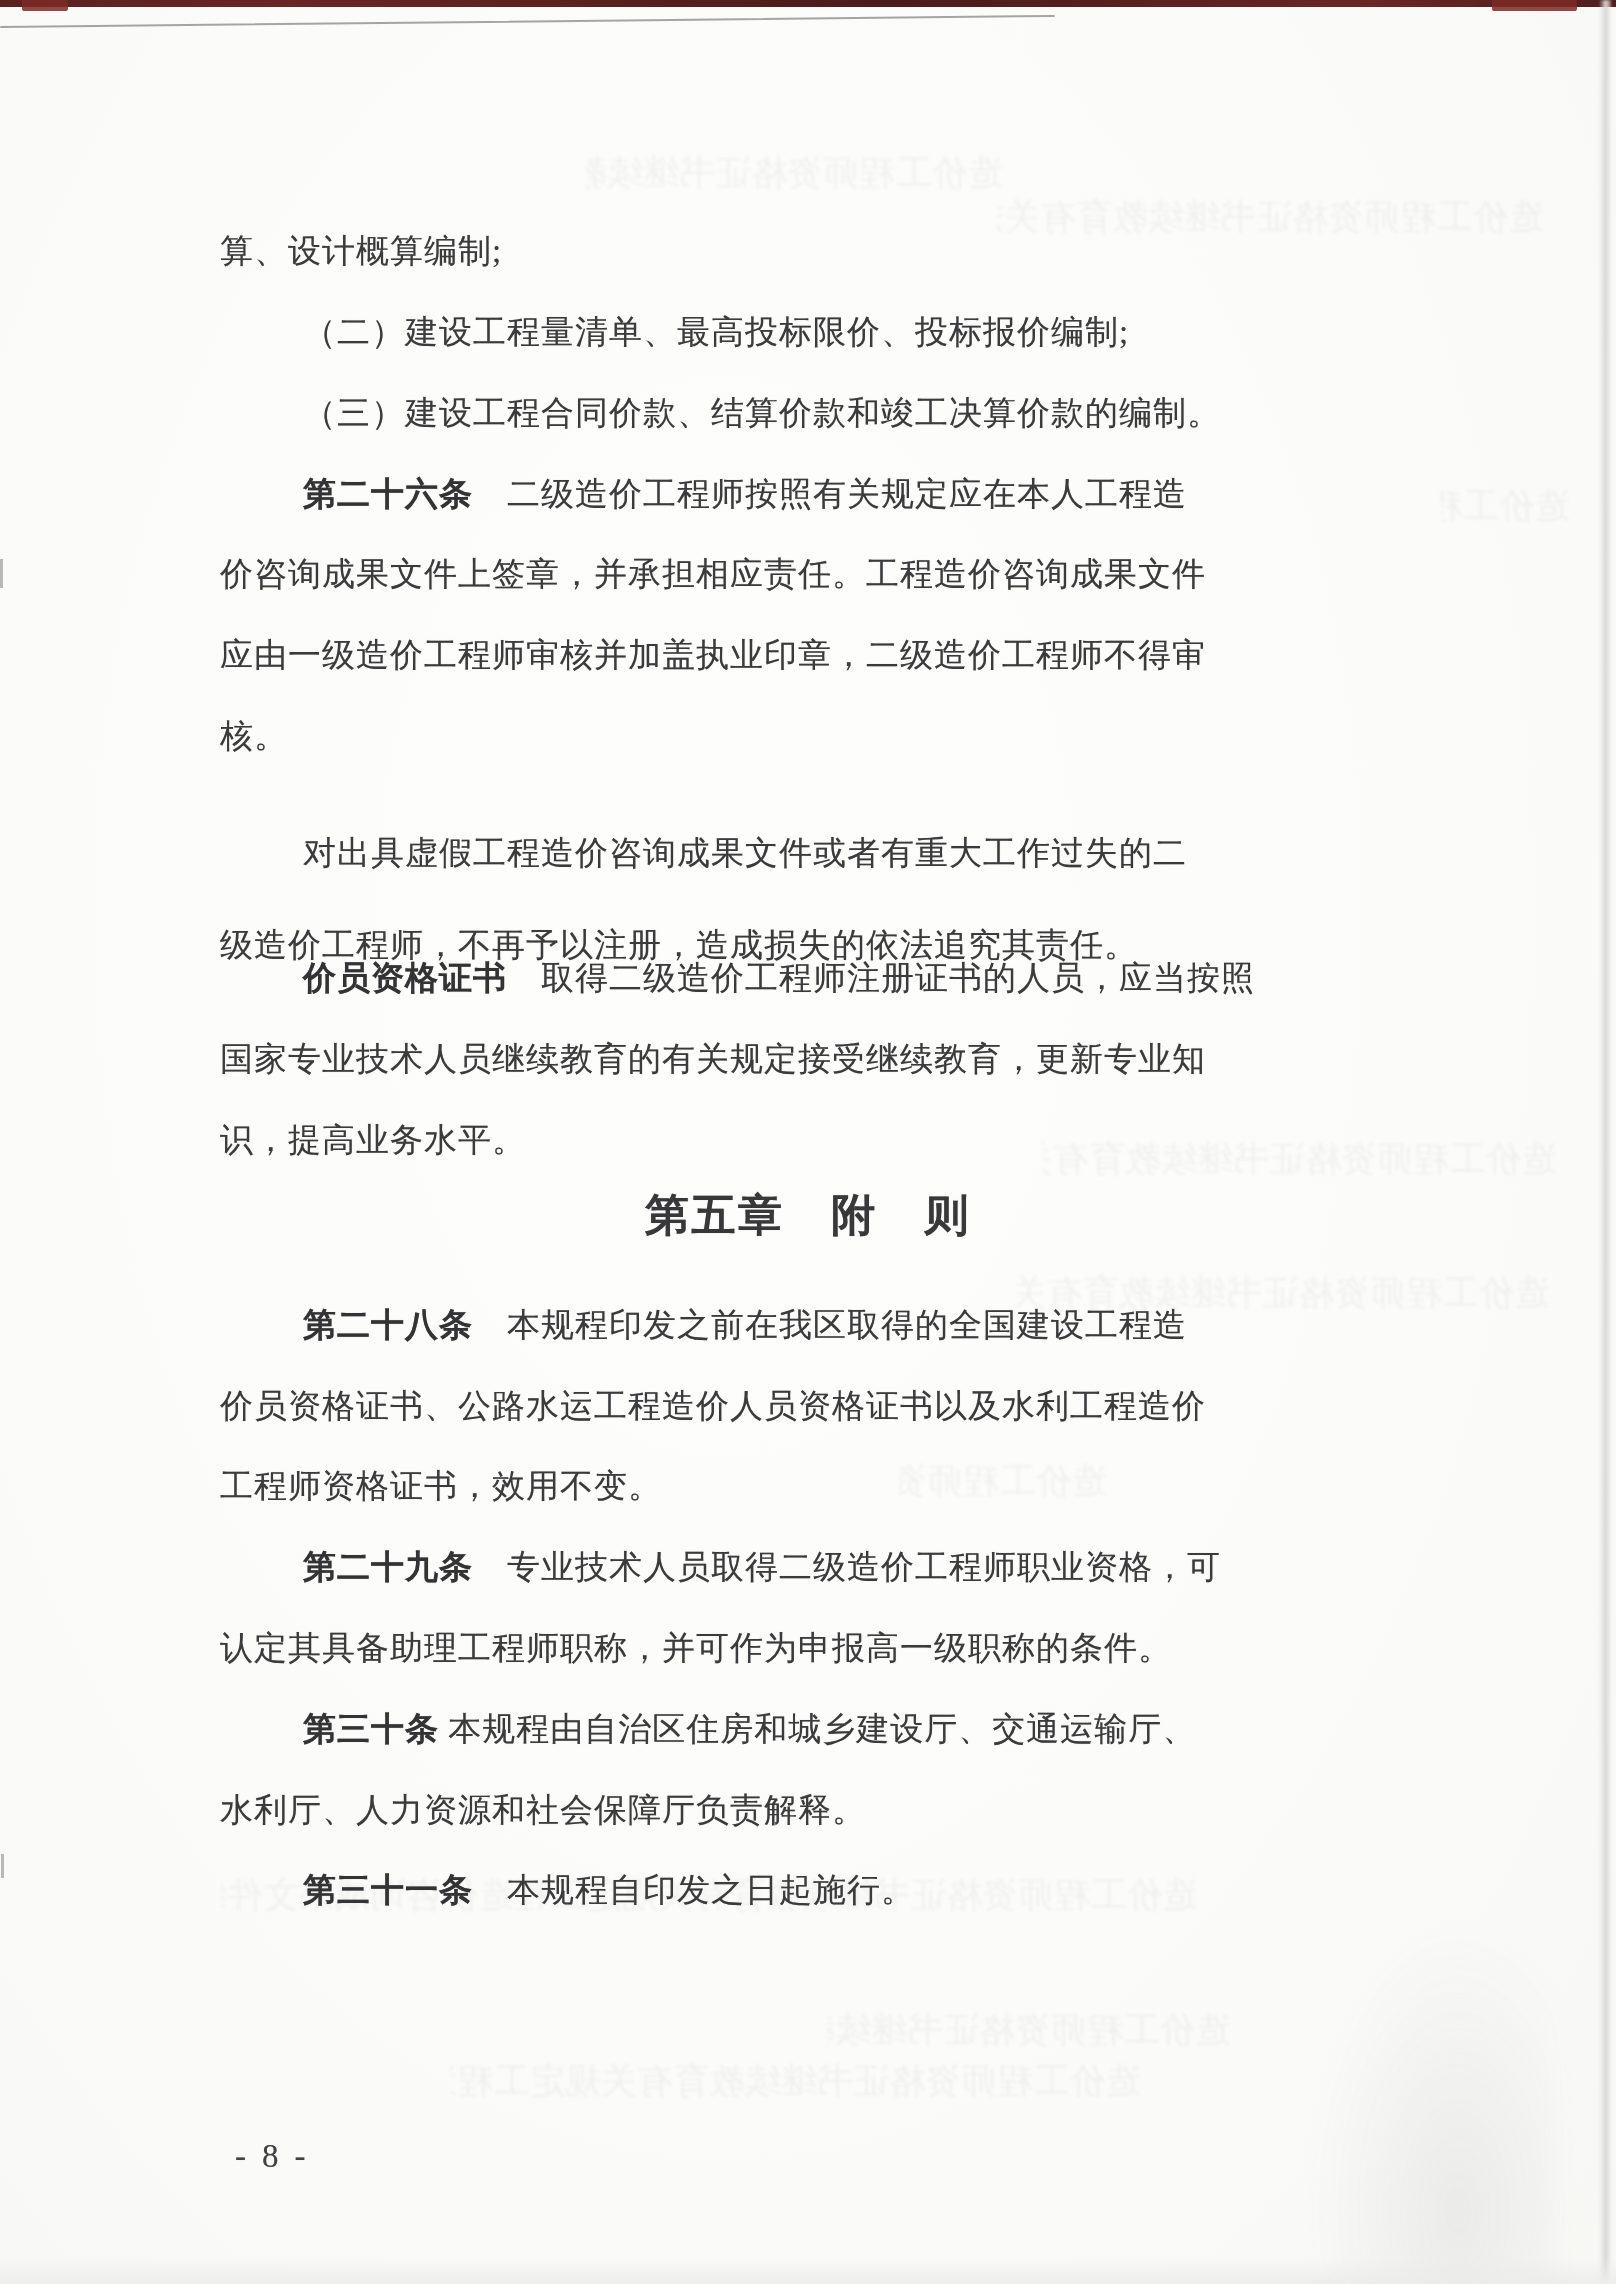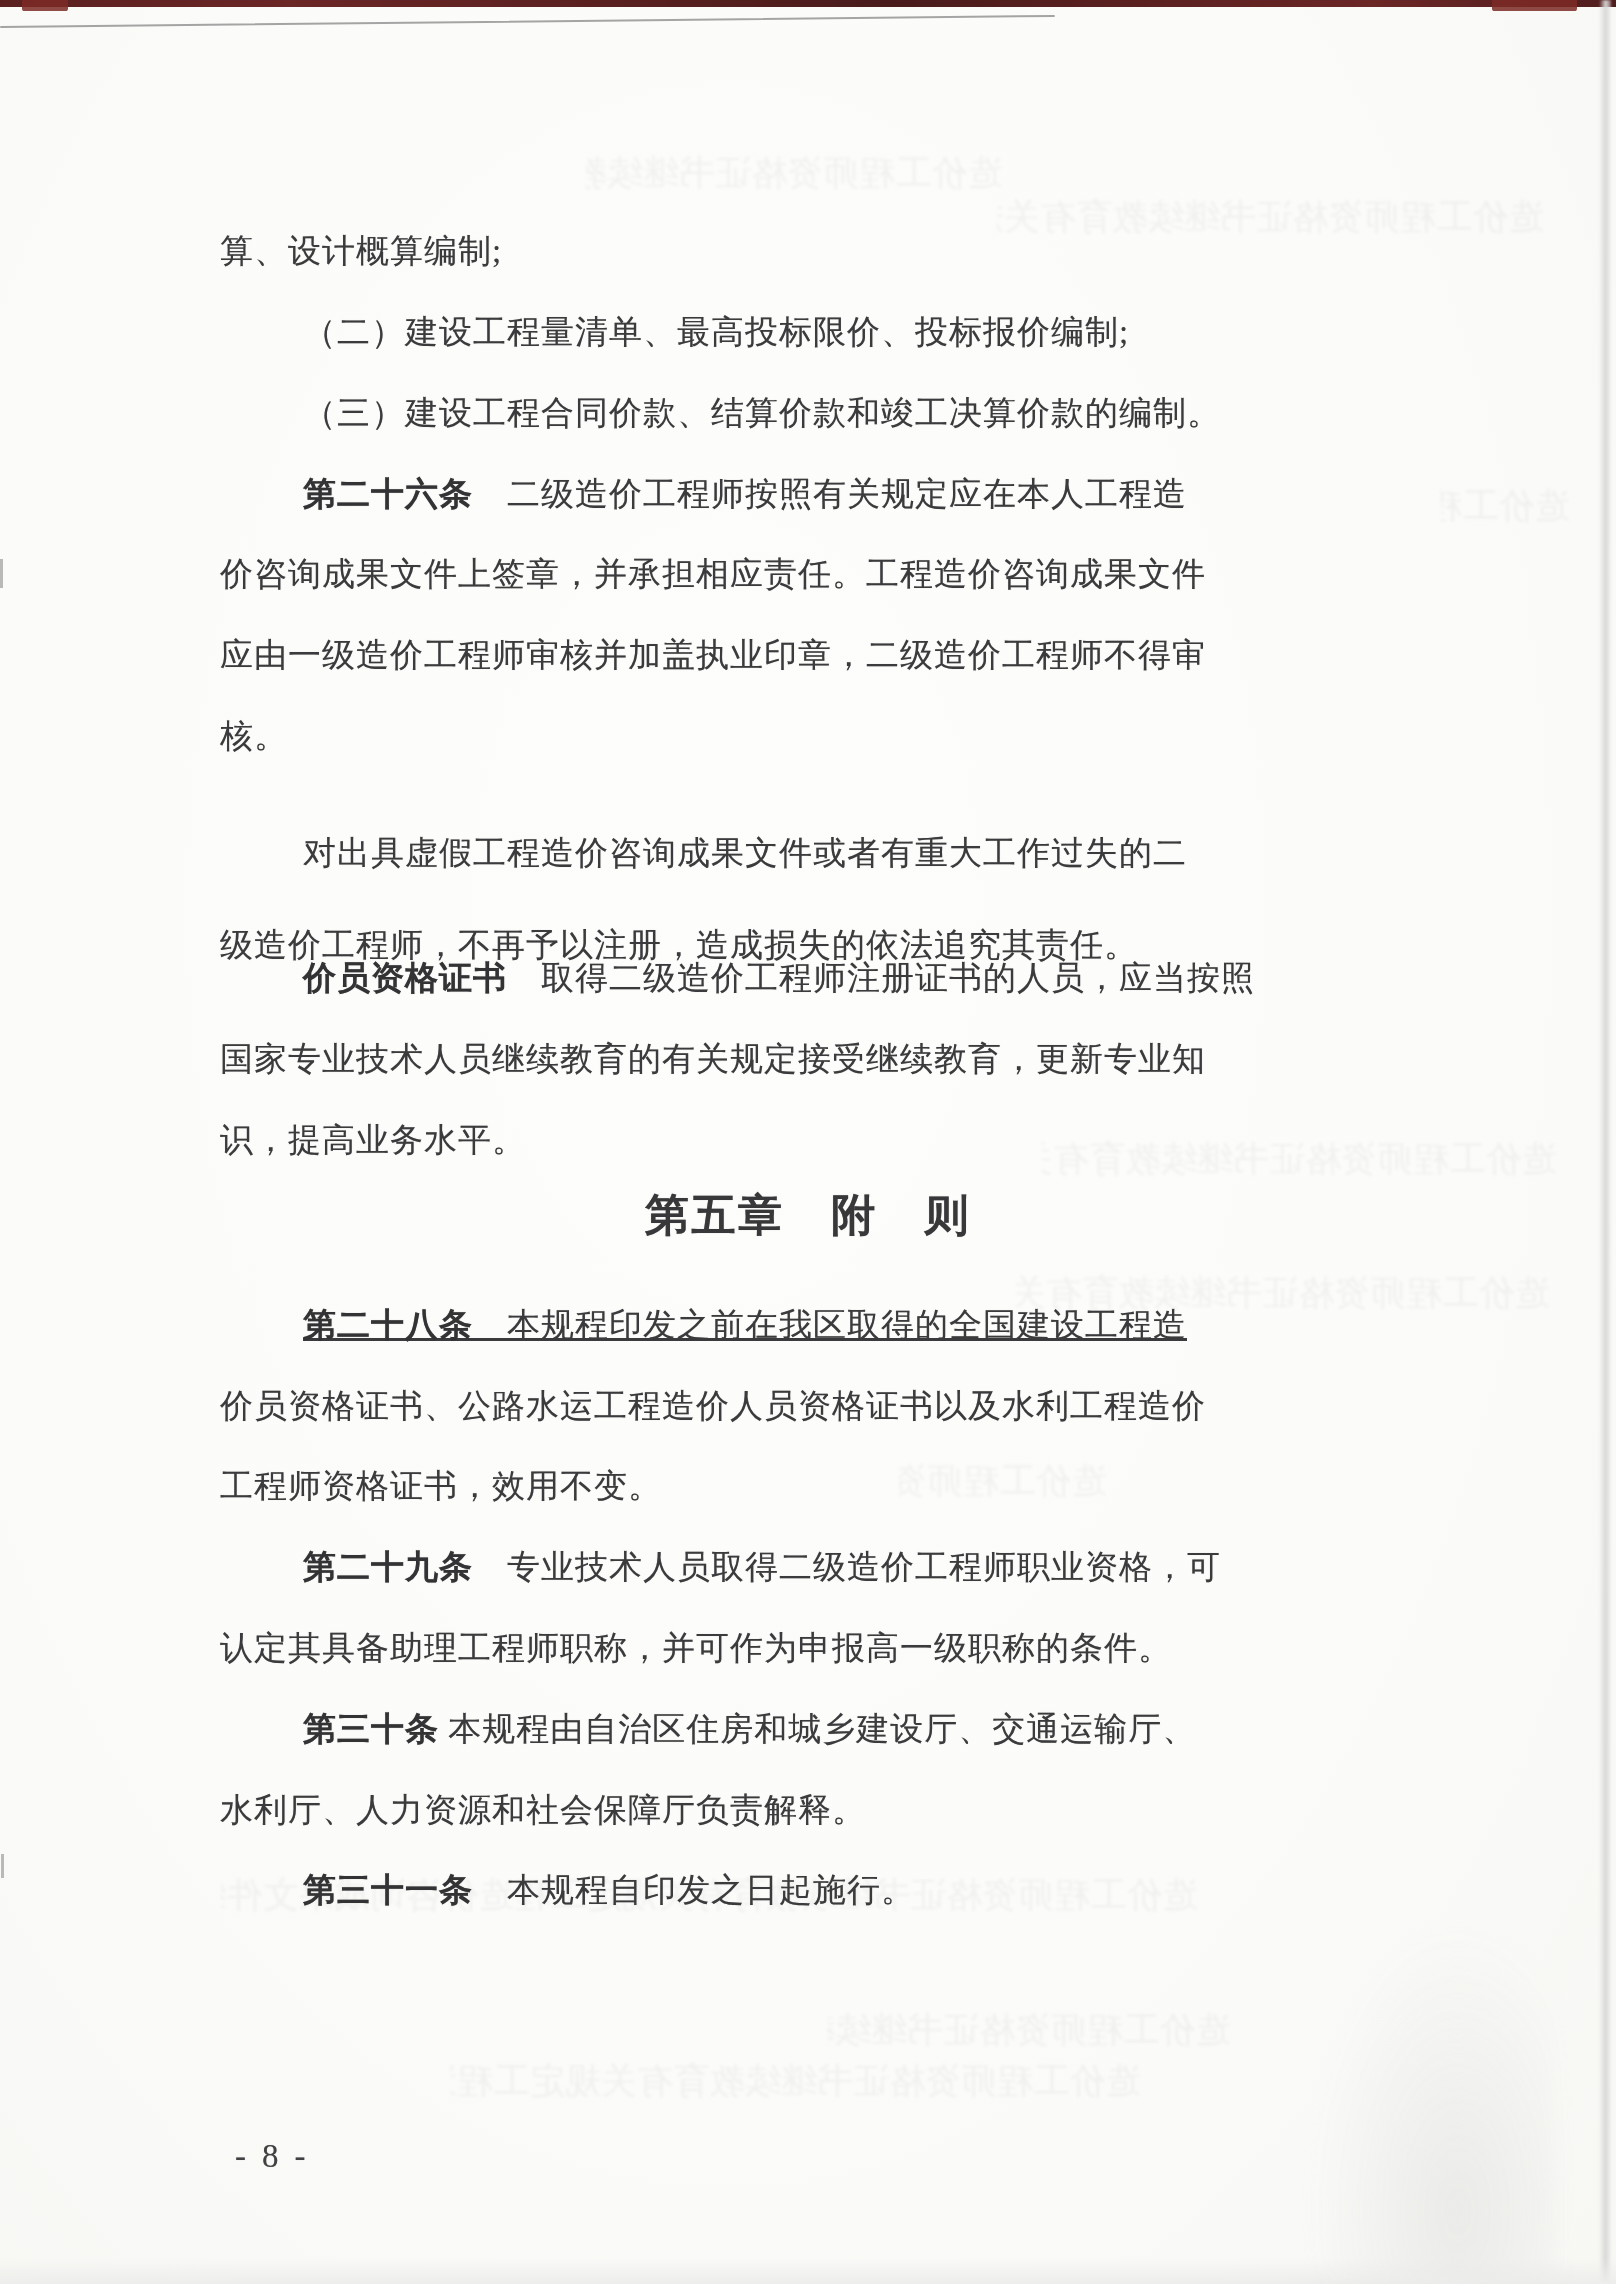--- a/index.html
+++ b/index.html
@@ -103,21 +103,21 @@
       <div class="line" style="left: 303px; top: 391px;"><span>（三）建设工程合同价款、结算价款和竣工决算价款的编制。</span></div>
       <div class="line" style="left: 303px; top: 472px;"><span class="b">第二十六条</span><span>　二级造价工程师按照有关规定应在本人工程造</span></div>
       <div class="line" style="left: 220px; top: 552px;"><span>价咨询成果文件上签章，并承担相应责任。工程造价咨询成果文件</span></div>
       <div class="line" style="left: 220px; top: 633px;"><span>应由一级造价工程师审核并加盖执业印章，二级造价工程师不得审</span></div>
       <div class="line" style="left: 220px; top: 714px;"><span>核。</span></div>
       <div class="line" style="left: 303px; top: 795px; margin-top: 36px;"><span>对出具虚假工程造价咨询成果文件或者有重大工作过失的二</span></div>
       <div class="line" style="left: 220px; top: 923px;"><span>级造价工程师，不再予以注册，造成损失的依法追究其责任。</span></div>
       <div class="line" style="left: 303px; top: 956px;"><span class="b">价员资格证书</span><span>　取得二级造价工程师注册证书的人员，应当按照</span></div>
       <div class="line" style="left: 220px; top: 1037px;"><span>国家专业技术人员继续教育的有关规定接受继续教育，更新专业知</span></div>
       <div class="line" style="left: 220px; top: 1118px; text-align: right;"><span>识，提高业务水平。</span></div>
-      <div class="line" style="left: 303px; top: 1303px; text-decoration: underline;"><span class="b">第二十八条</span><span>　本规程印发之前在我区取得的全国建设工程造</span></div>
+      <div class="line" style="left: 303px; top: 1303px;"><span class="b">第二十八条</span><span>　本规程印发之前在我区取得的全国建设工程造</span></div>
       <div class="line" style="left: 220px; top: 1384px;"><span>价员资格证书、公路水运工程造价人员资格证书以及水利工程造价</span></div>
       <div class="line" style="left: 220px; top: 1464px;"><span>工程师资格证书，效用不变。</span></div>
       <div class="line" style="left: 303px; top: 1545px;"><span class="b">第二十九条</span><span>　专业技术人员取得二级造价工程师职业资格，可</span></div>
       <div class="line" style="left: 220px; top: 1626px;"><span>认定其具备助理工程师职称，并可作为申报高一级职称的条件。</span></div>
       <div class="line" style="left: 303px; top: 1707px;"><span class="b">第三十条</span><span> 本规程由自治区住房和城乡建设厅、交通运输厅、</span></div>
       <div class="line" style="left: 220px; top: 1788px; text-align: right;"><span>水利厅、人力资源和社会保障厅负责解释。</span></div>
       <div class="line" style="left: 303px; top: 1868px;"><span class="b">第三十一条</span><span>　本规程自印发之日起施行。</span></div>
     </div>
 
   <div class="chapter" id="chapter-heading" style="top: 1186px;">第五章　附　则</div>

